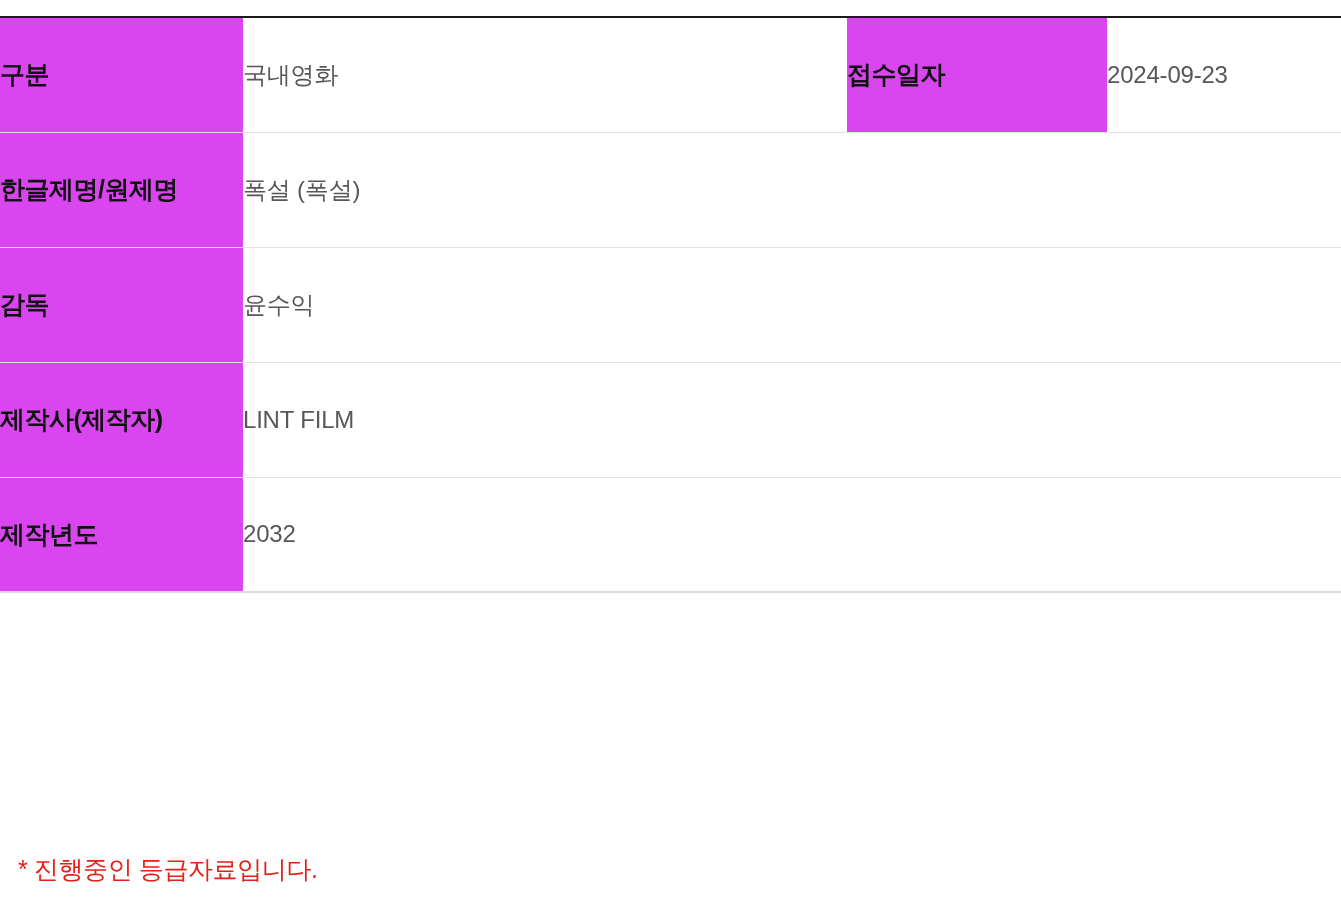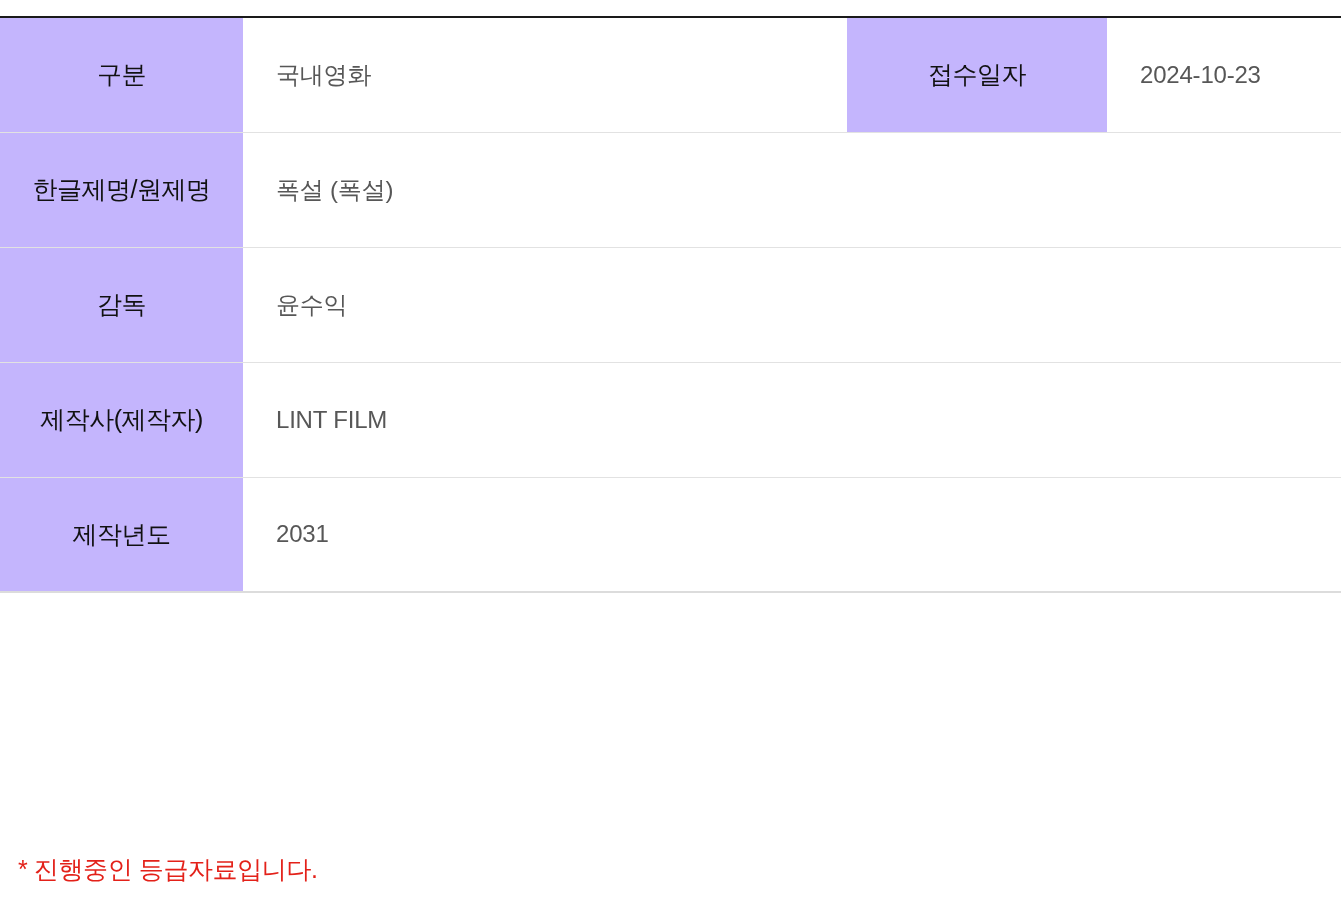--- a/index.html
+++ b/index.html
@@ -42,35 +42,34 @@
     vertical-align: middle;
     font-weight: normal;
   }
 
   .detail-table tr:last-child th,
   .detail-table tr:last-child td {
     border-bottom: none;
   }
 
   th.label-cell {
-    background: #c4b5fd;
+    background: #d946ef;
     color: #111111;
-    font-weight: normal;
+    font-weight: bold;
     font-size: 25px;
-    text-align: center;
+    text-align: left;
     letter-spacing: -0.5px;
     white-space: nowrap;
   }
 
   td.value-cell {
     background: #ffffff;
     color: #575757;
     font-size: 24px;
     text-align: left;
-    padding-left: 33px;
     letter-spacing: -0.2px;
     white-space: nowrap;
   }
 
   
   .col-label-1 { width: 243px; }
   .col-value-1 { width: 604px; }
   .col-label-2 { width: 260px; }
   .col-value-2 { width: 234px; }
 
@@ -97,21 +96,21 @@
       <col class="col-value-1">
       <col class="col-label-2">
       <col class="col-value-2">
     </colgroup>
     <tbody>
 
       <tr>
         <th class="label-cell">구분</th>
         <td class="value-cell">국내영화</td>
         <th class="label-cell">접수일자</th>
-        <td class="value-cell">2024-10-23</td>
+        <td class="value-cell">2024-09-23</td>
       </tr>
 
       <tr>
         <th class="label-cell">한글제명/원제명</th>
         <td class="value-cell" colspan="3">폭설  (폭설)</td>
       </tr>
 
 
       <tr>
         <th class="label-cell">감독</th>
@@ -119,21 +118,21 @@
       </tr>
 
 
       <tr>
         <th class="label-cell">제작사(제작자)</th>
         <td class="value-cell" colspan="3">LINT FILM</td>
       </tr>
 
       <tr>
         <th class="label-cell">제작년도</th>
-        <td class="value-cell" colspan="3">2031</td>
+        <td class="value-cell" colspan="3">2032</td>
       </tr>
 
     </tbody>
   </table>
 
   <div class="footer-note">* 진행중인 등급자료입니다.</div>
 
 </div>
 
 </body></html>

